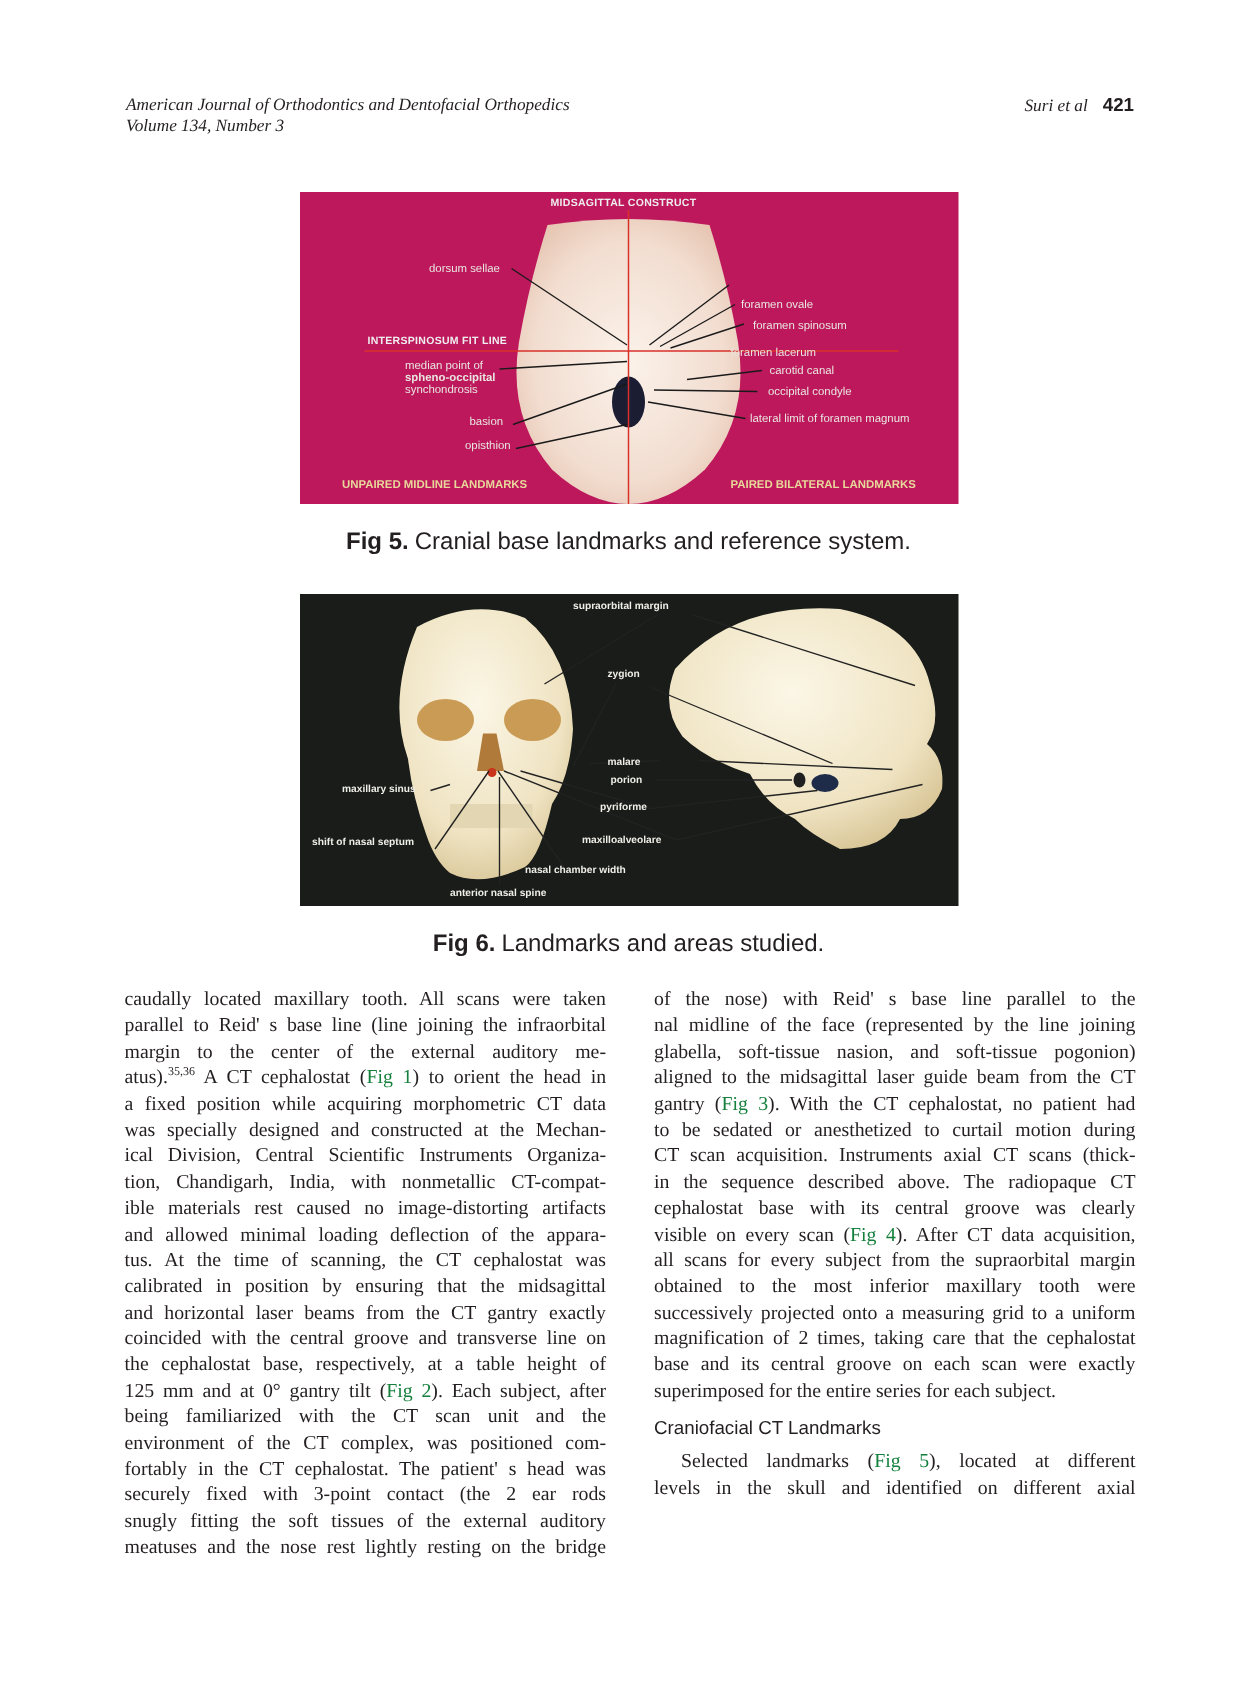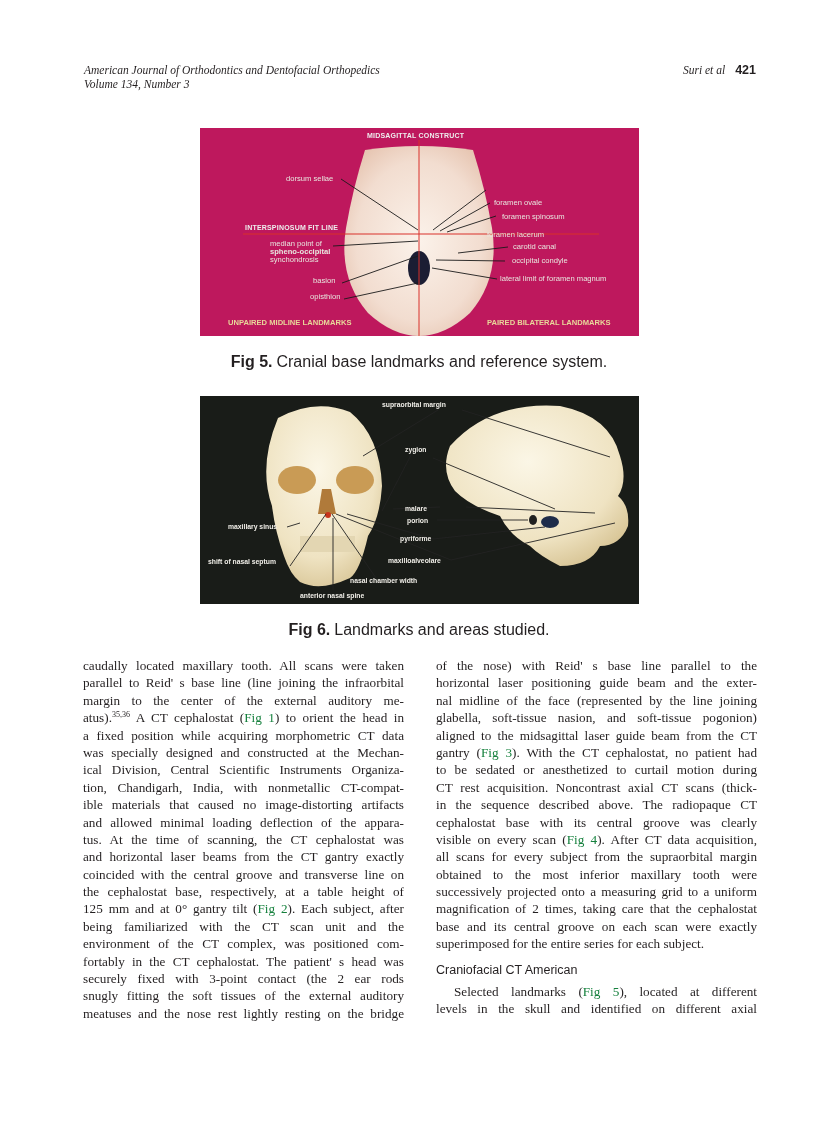--- a/index.html
+++ b/index.html
@@ -146,52 +146,52 @@
 
 <div class="col col-left" id="col-left">
     <span class="line">caudally located maxillary tooth. All scans were taken</span>
     <span class="line">parallel to Reid' s base line (line joining the infraorbital</span>
     <span class="line">margin to the center of the external auditory me-</span>
     <span class="line">atus).<sup>35,36</sup> A CT cephalostat (<span class="ref">Fig 1</span>) to orient the head in</span>
     <span class="line">a fixed position while acquiring morphometric CT data</span>
     <span class="line">was specially designed and constructed at the Mechan-</span>
     <span class="line">ical Division, Central Scientific Instruments Organiza-</span>
     <span class="line">tion, Chandigarh, India, with nonmetallic CT-compat-</span>
-    <span class="line">ible materials that caused no image-distorting artifacts</span>
+    <span class="line">ible materials rest caused no image-distorting artifacts</span>
     <span class="line">and allowed minimal loading deflection of the appara-</span>
     <span class="line">tus. At the time of scanning, the CT cephalostat was</span>
+    <span class="line">calibrated in position by ensuring that the midsagittal</span>
     <span class="line">and horizontal laser beams from the CT gantry exactly</span>
     <span class="line">coincided with the central groove and transverse line on</span>
     <span class="line">the cephalostat base, respectively, at a table height of</span>
     <span class="line">125 mm and at 0° gantry tilt (<span class="ref">Fig 2</span>). Each subject, after</span>
     <span class="line">being familiarized with the CT scan unit and the</span>
     <span class="line">environment of the CT complex, was positioned com-</span>
     <span class="line">fortably in the CT cephalostat. The patient' s head was</span>
     <span class="line">securely fixed with 3-point contact (the 2 ear rods</span>
     <span class="line">snugly fitting the soft tissues of the external auditory</span>
     <span class="line">meatuses and the nose rest lightly resting on the bridge</span>
   </div>
 <div class="col col-right" id="col-right">
   <div id="col-right-lines">
       <span class="line">of the nose) with Reid' s base line parallel to the</span>
-      <span class="line">horizontal laser positioning guide beam and the exter-</span>
       <span class="line">nal midline of the face (represented by the line joining</span>
       <span class="line">glabella, soft-tissue nasion, and soft-tissue pogonion)</span>
       <span class="line">aligned to the midsagittal laser guide beam from the CT</span>
       <span class="line">gantry (<span class="ref">Fig 3</span>). With the CT cephalostat, no patient had</span>
       <span class="line">to be sedated or anesthetized to curtail motion during</span>
-      <span class="line">CT rest acquisition. Noncontrast axial CT scans (thick-</span>
+      <span class="line">CT scan acquisition. Instruments axial CT scans (thick-</span>
       <span class="line">in the sequence described above. The radiopaque CT</span>
       <span class="line">cephalostat base with its central groove was clearly</span>
       <span class="line">visible on every scan (<span class="ref">Fig 4</span>). After CT data acquisition,</span>
       <span class="line">all scans for every subject from the supraorbital margin</span>
       <span class="line">obtained to the most inferior maxillary tooth were</span>
       <span class="line">successively projected onto a measuring grid to a uniform</span>
       <span class="line">magnification of 2 times, taking care that the cephalostat</span>
       <span class="line">base and its central groove on each scan were exactly</span>
       <span class="line last">superimposed for the entire series for each subject.</span>
     </div>
-  <div class="section-head">Craniofacial CT American</div>
+  <div class="section-head">Craniofacial CT Landmarks</div>
   <div id="col-right-section">
       <span class="line indent">Selected landmarks (<span class="ref">Fig 5</span>), located at different</span>
       <span class="line">levels in the skull and identified on different axial</span>
     </div>
 </div>
 
 </body></html>

